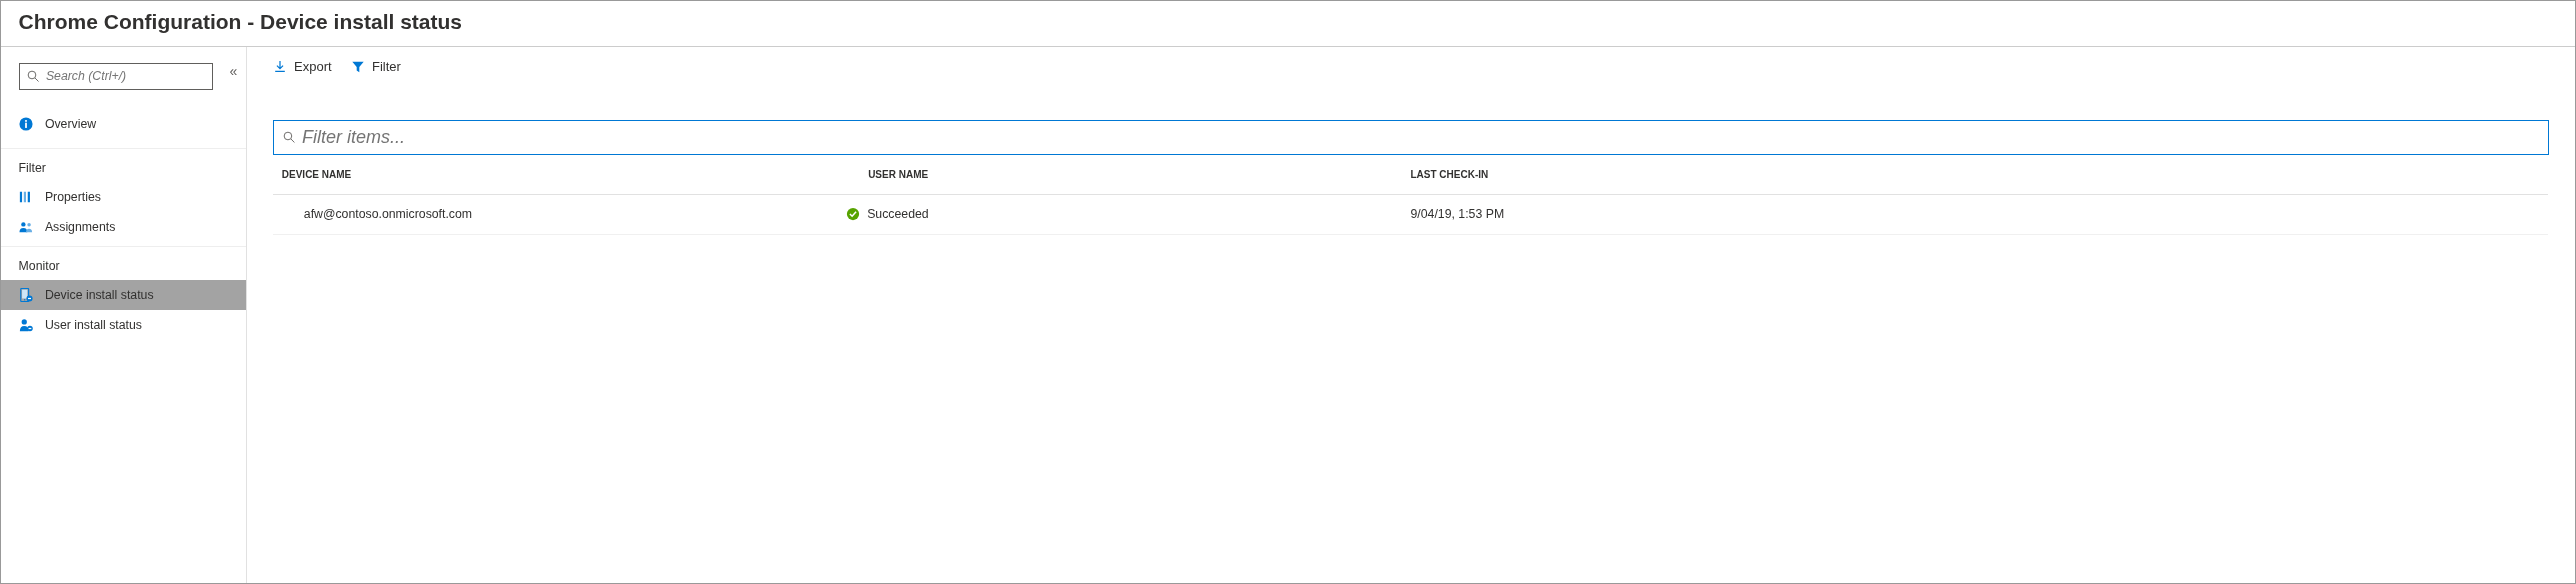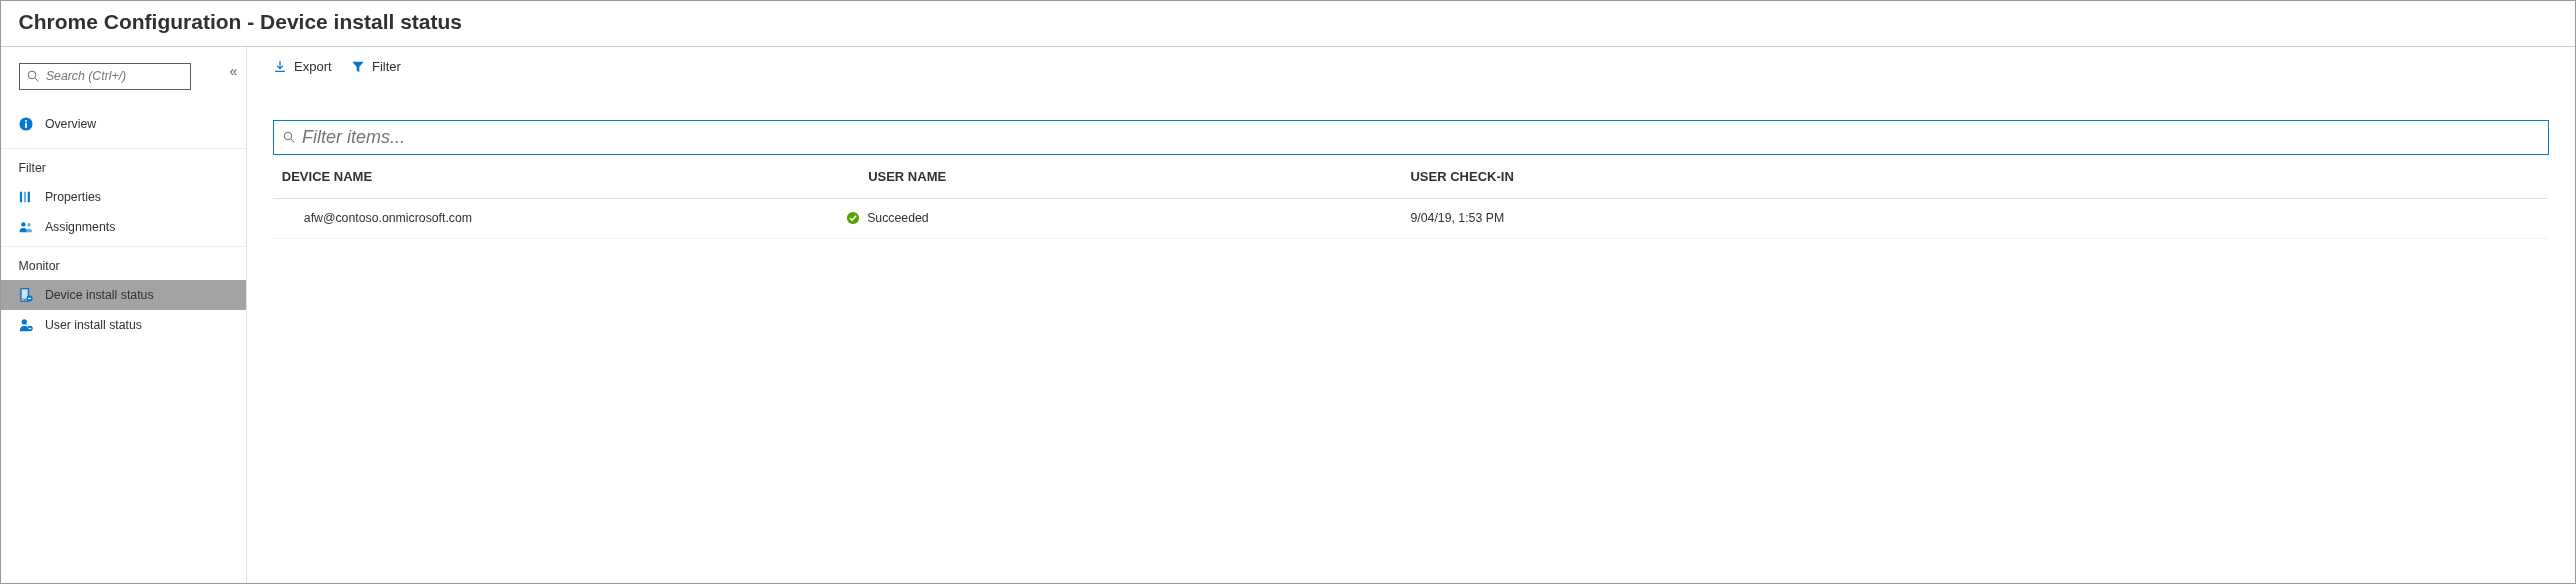--- a/index.html
+++ b/index.html
@@ -43,21 +43,21 @@
       font-size: 14px;
       color: #605e5c;
       cursor: pointer;
     }
     .search-box {
       margin: 0 17.6px 19.4px 17.6px;
       border: 0.9px solid #605e5c;
       display: flex;
       align-items: center;
       padding: 5.3px 7px;
-      width: 172px;
+      width: 194px;
     }
     .search-box svg {
       flex-shrink: 0;
     }
     .search-box input {
       border: none;
       outline: none;
       font-style: italic;
       font-size: 12.3px;
       color: #605e5c;
@@ -135,21 +135,21 @@
       background: transparent;
     }
     .data-table {
       margin: 0 26px;
       width: calc(100% - 53px);
     }
     .table-header {
       display: flex;
       padding: 14px 8.8px;
       border-bottom: 0.9px solid #e1e1e1;
-      font-size: 13px;
+      font-size: 10px;
       font-weight: 600;
       color: #323130;
     }
     .table-row {
       display: flex;
       padding: 12.3px 8.8px;
       border-bottom: 0.9px solid #f0f0f0;
       font-size: 12.3px;
     }
     .col-device { width: 25%; }
@@ -263,21 +263,21 @@
           <circle cx="6.5" cy="6.5" r="5" fill="none" stroke="#605e5c" stroke-width="1.2"></circle>
           <line x1="10.5" y1="10.5" x2="15" y2="15" stroke="#605e5c" stroke-width="1.2"></line>
         </svg>
       <input type="text" placeholder="Filter items..." style="">
     </div>
 
     <div class="data-table">
       <div class="table-header">
         <div class="col-device">DEVICE NAME</div>
         <div class="col-user">USER NAME</div>
-        <div class="col-checkin">USER CHECK-IN</div>
+        <div class="col-checkin">LAST CHECK-IN</div>
       </div>
       <div class="table-row">
         <div class="col-user">afw@contoso.onmicrosoft.com</div>
         <div class="col-status">
           <span class="status-icon">
             <svg width="14" height="14" viewBox="0 0 16 16">
                 <circle cx="8" cy="8" r="7" fill="#57a300"></circle>
                 <path d="M4.5 8 L7 10.5 L11.5 5.5" fill="none" stroke="#fff" stroke-width="1.8"></path>
               </svg>
           </span>

